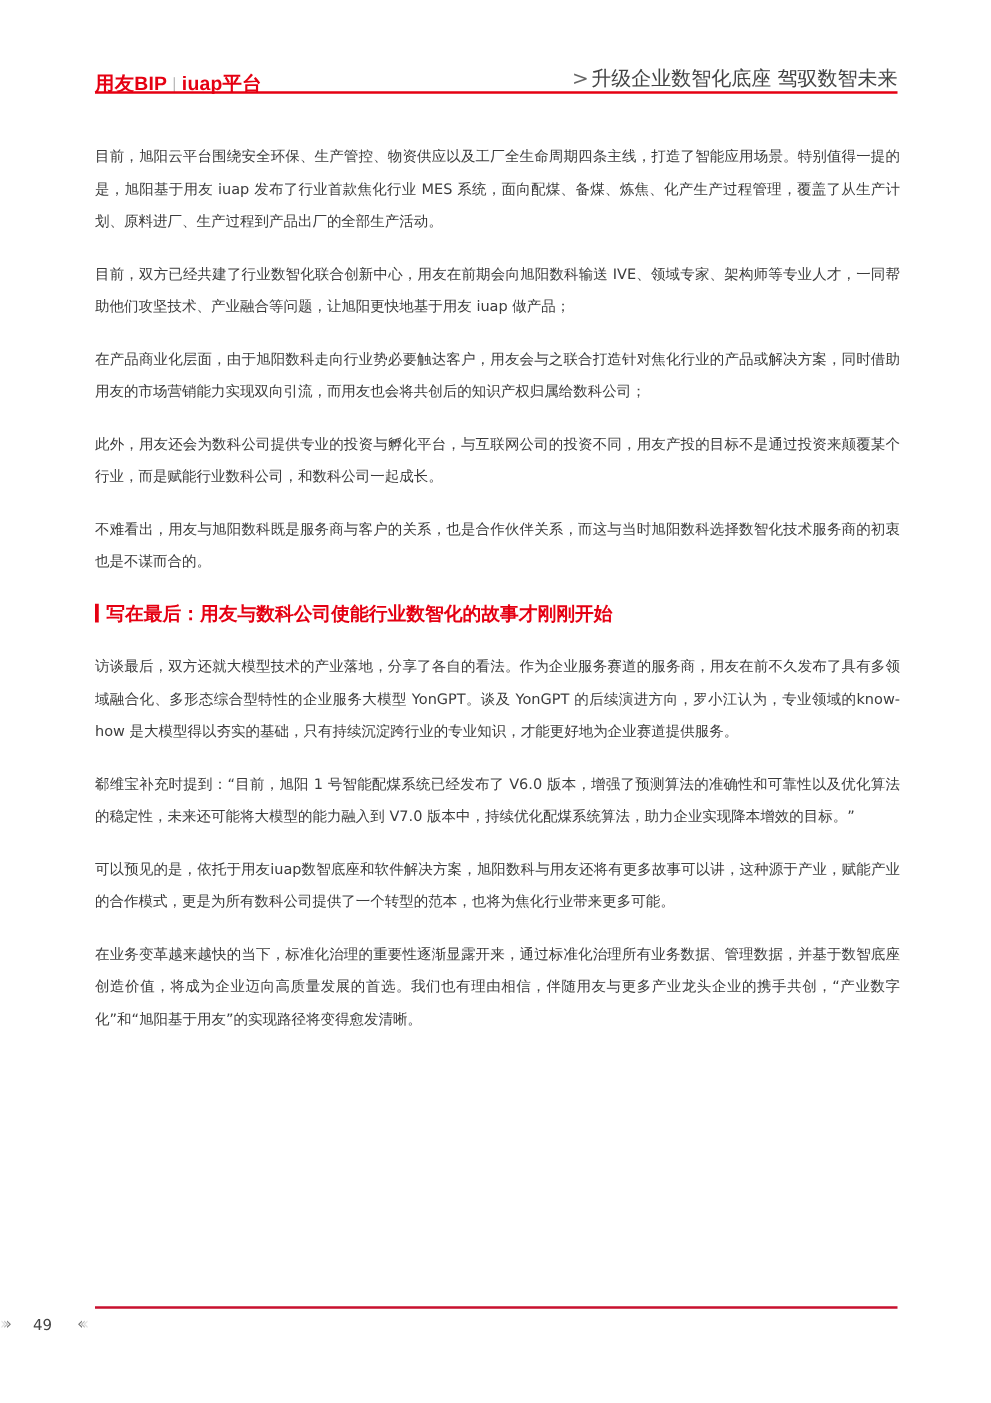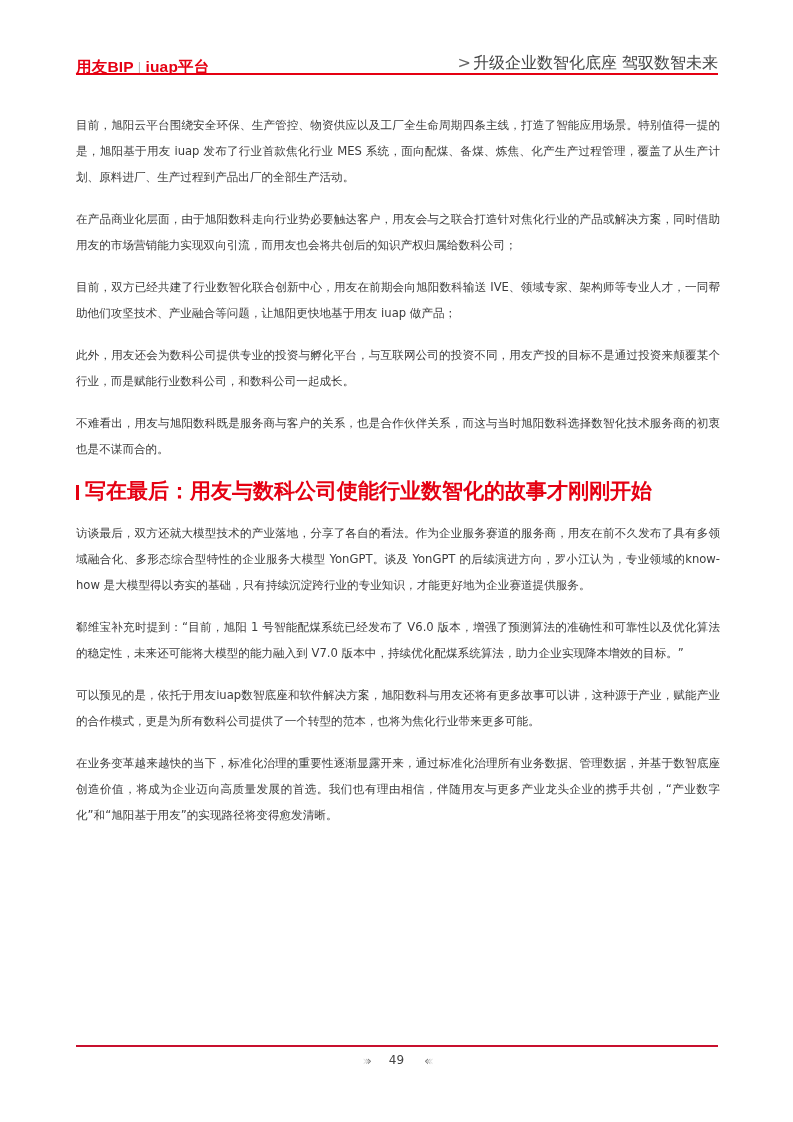--- a/index.html
+++ b/index.html
@@ -9,47 +9,47 @@
   .brand { position: absolute; left: 0; top: 7px; font-family: "Liberation Sans", "DejaVu Sans", sans-serif;
            font-weight: bold; font-size: 15.5px; color: #e50012; letter-spacing: 0.2px; white-space: nowrap; }
   .brand .sep { color: #bbbbbb; font-weight: normal; font-size: 13px; margin: 0 4px; position: relative; top: -1px; }
   .tagline { position: absolute; right: 0; top: 3px; font-size: 16px; color: #444444; white-space: nowrap; }
   .tagline .chev { color: #666; margin-right: 2px; }
   .header-rule { position: absolute; left: 76px; top: 73px; width: 642px; height: 2px; background: #e50012; }
 
   .content { position: absolute; left: 76px; top: 96px; width: 644px; }
   .para { font-size: 11.6px; line-height: 26px; margin: 16px 0 16px 0; text-align: justify; color: #3c3c3c; }
   .para b { font-weight: bold; color: #2a2a2a; }
-  .section-title { font-size: 21px; font-weight: bold; color: #e50012; margin: 0 0 12px 0; line-height: 26px; white-space: nowrap; }
+  .section-title { font-size: 15px; font-weight: bold; color: #e50012; margin: 0 0 12px 0; line-height: 26px; white-space: nowrap; }
   .section-title .bar { display: inline-block; width: 3px; height: 15px; background: #e50012; margin-right: 6px; vertical-align: -2px; }
 
   .footer-rule { position: absolute; left: 76px; top: 1045px; width: 642px; height: 1.5px; background: #c8102e; }
-  .pager { position: absolute; left: 0; top: 1052px; width: 793px; text-align: center; font-size: 12px; color: #444; }
+  .pager { position: absolute; left: 0; top: 1052px; width: 793px; text-align: left; font-size: 12px; color: #444; }
   .pager span { display: inline-block; vertical-align: middle; }
   .arrows { color: #999; letter-spacing: -3px; font-size: 13px; }
   .arrows .f1 { color: #e0e0e0; } .arrows .f2 { color: #bdbdbd; } .arrows .f3 { color: #777; }
   .pnum { margin: 0 16px; }
 </style>
 </head>
 <body>
 
 <div class="header">
   <div class="brand">
     <span>用友BIP</span><span class="sep">|</span><span>iuap平台</span>
   </div>
   <div class="tagline">
     <span class="chev">&gt;</span><span>升级企业数智化底座 驾驭数智未来</span>
   </div>
 </div>
 <div class="header-rule"></div>
 
 <div class="content">
   <p class="para">目前，旭阳云平台围绕安全环保、生产管控、物资供应以及工厂全生命周期四条主线，打造了智能应用场景。特别值得一提的是，旭阳基于用友 iuap 发布了行业首款焦化行业 MES 系统，面向配煤、备煤、炼焦、化产生产过程管理，覆盖了从生产计划、原料进厂、生产过程到产品出厂的全部生产活动。</p>
+  <p class="para">目前，双方已经共建了行业数智化联合创新中心，用友在前期会向旭阳数科输送 IVE、领域专家、架构师等专业人才，一同帮助他们攻坚技术、产业融合等问题，让旭阳更快地基于用友 iuap 做产品；</p>
   <p class="para">在产品商业化层面，由于旭阳数科走向行业势必要触达客户，用友会与之联合打造针对焦化行业的产品或解决方案，同时借助用友的市场营销能力实现双向引流，而用友也会将共创后的知识产权归属给数科公司；</p>
-  <p class="para">目前，双方已经共建了行业数智化联合创新中心，用友在前期会向旭阳数科输送 IVE、领域专家、架构师等专业人才，一同帮助他们攻坚技术、产业融合等问题，让旭阳更快地基于用友 iuap 做产品；</p>
   <p class="para">此外，用友还会为数科公司提供专业的投资与孵化平台，与互联网公司的投资不同，用友产投的目标不是通过投资来颠覆某个行业，而是赋能行业数科公司，和数科公司一起成长。</p>
   <p class="para">不难看出，用友与旭阳数科既是服务商与客户的关系，也是合作伙伴关系，而这与当时旭阳数科选择数智化技术服务商的初衷也是不谋而合的。</p>
 
   <div class="section-title">
     <span class="bar"></span><span>写在最后：用友与数科公司使能行业数智化的故事才刚刚开始</span>
   </div>
 
   <p class="para">访谈最后，双方还就大模型技术的产业落地，分享了各自的看法。作为企业服务赛道的服务商，用友在前不久发布了具有多领域融合化、多形态综合型特性的企业服务大模型 YonGPT。谈及 YonGPT 的后续演进方向，罗小江认为，专业领域的know-how 是大模型得以夯实的基础，只有持续沉淀跨行业的专业知识，才能更好地为企业赛道提供服务。</p>
   <p class="para">郗维宝补充时提到：“目前，旭阳 1 号智能配煤系统已经发布了 V6.0 版本，增强了预测算法的准确性和可靠性以及优化算法的稳定性，未来还可能将大模型的能力融入到 V7.0 版本中，持续优化配煤系统算法，助力企业实现降本增效的目标。”</p>
   <p class="para">可以预见的是，依托于用友iuap数智底座和软件解决方案，旭阳数科与用友还将有更多故事可以讲，这种源于产业，赋能产业的合作模式，更是为所有数科公司提供了一个转型的范本，也将为焦化行业带来更多可能。</p>

